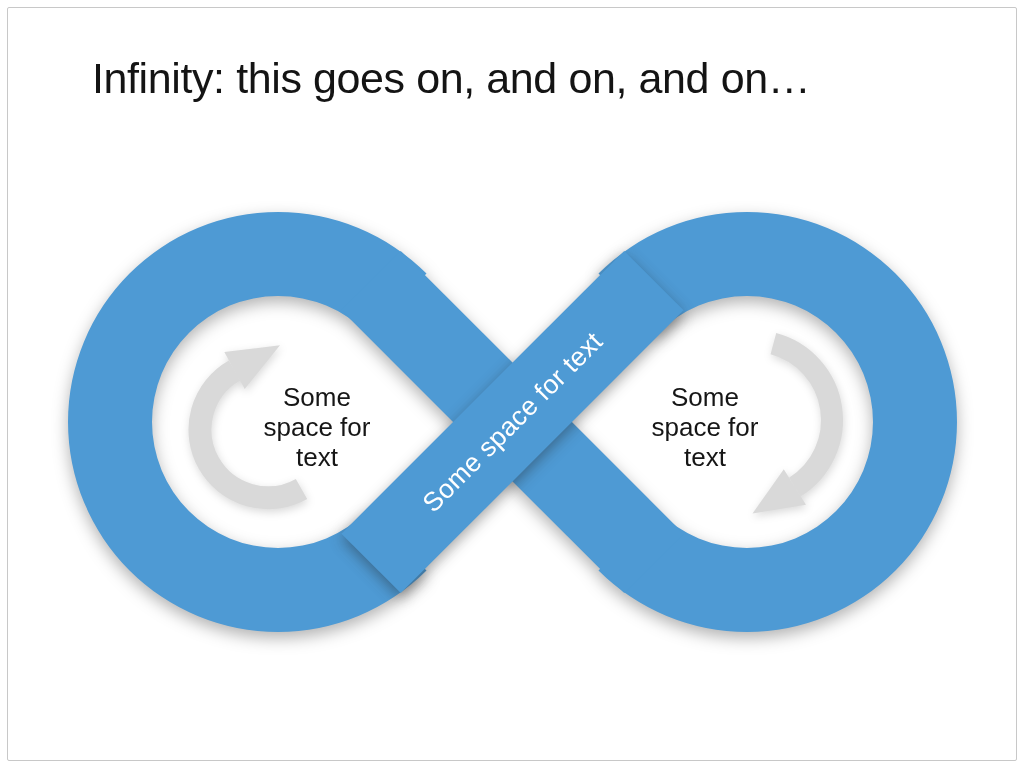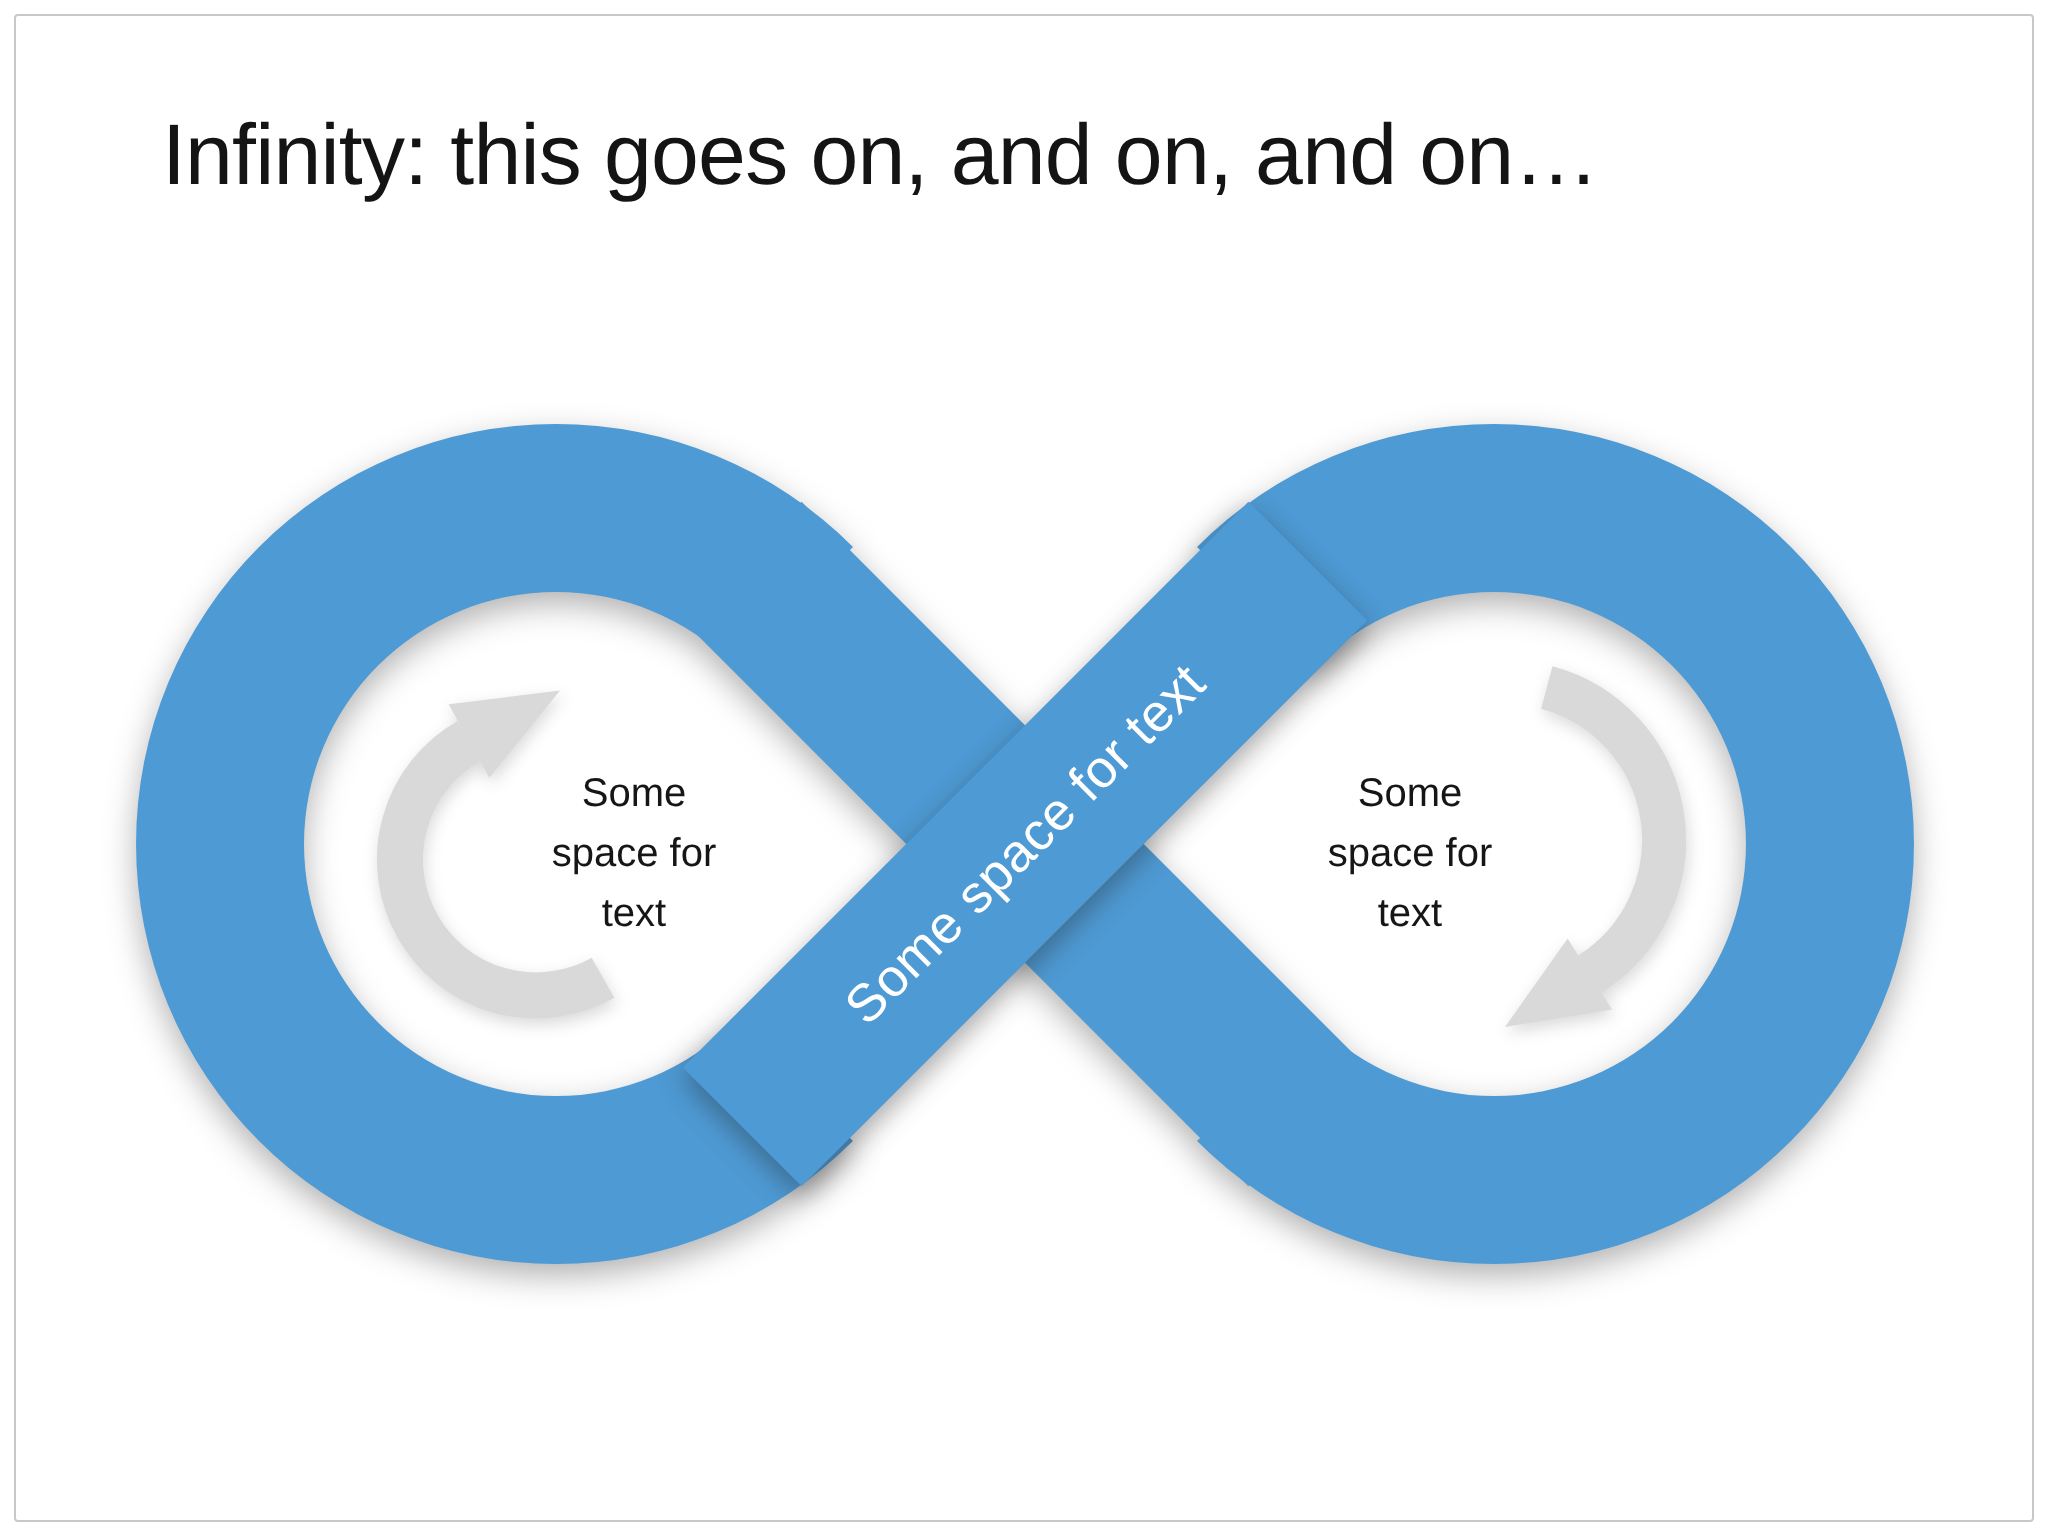--- a/index.html
+++ b/index.html
@@ -19,21 +19,21 @@
   }
   .slide-frame {
     position: absolute;
     left: 7px; top: 7px; right: 7px; bottom: 7px;
     border: 1.5px solid #c8c8c8;
     border-radius: 2px;
     pointer-events: none;
   }
   .slide-title {
     position: absolute;
-    left: 81px;
+    left: 92px;
     top: 54px;
     font-size: 43px;
     font-weight: 300;
     letter-spacing: -0.4px;
     color: #141414;
     white-space: nowrap;
     text-align: center;
   }
   .diagram-svg {
     position: absolute;
@@ -42,21 +42,21 @@
     height: 768px;
   }
   .g-under { filter: drop-shadow(0 6px 8px rgba(0,0,0,0.30)); }
   .g-over  { filter: drop-shadow(0 5px 7px rgba(30,30,30,0.40)); }
   .g-arrows { filter: drop-shadow(1px 3px 4px rgba(0,0,0,0.15)); }
   .loop-text {
     position: absolute;
     width: 200px;
     top: 382px;
     text-align: center;
-    font-size: 20px;
+    font-size: 26px;
     line-height: 30px;
     color: #161616;
   }
   .loop-text--left  { left: 217px; }
   .loop-text--right { left: 605px; }
   .band-label {
     font-size: 26.5px;
     letter-spacing: 0.3px;
   }
 </style>

